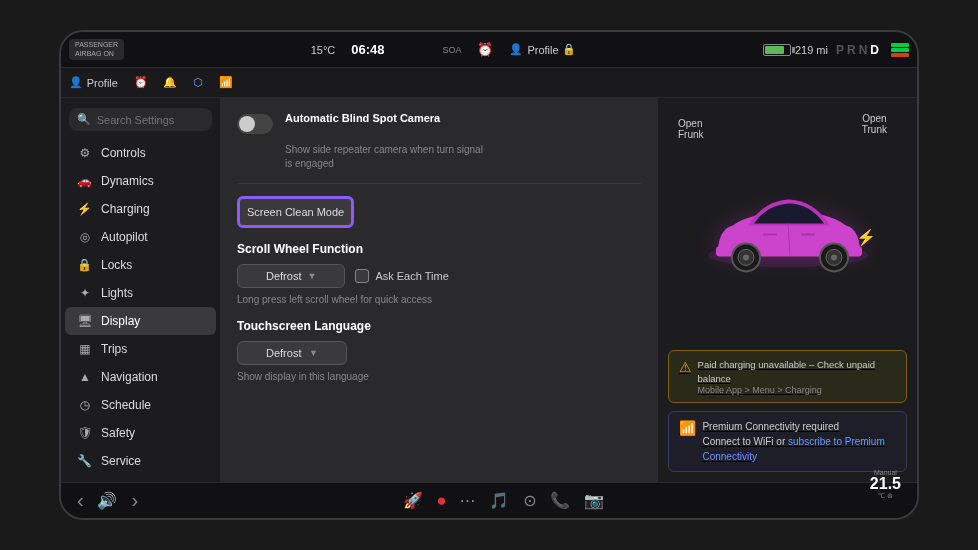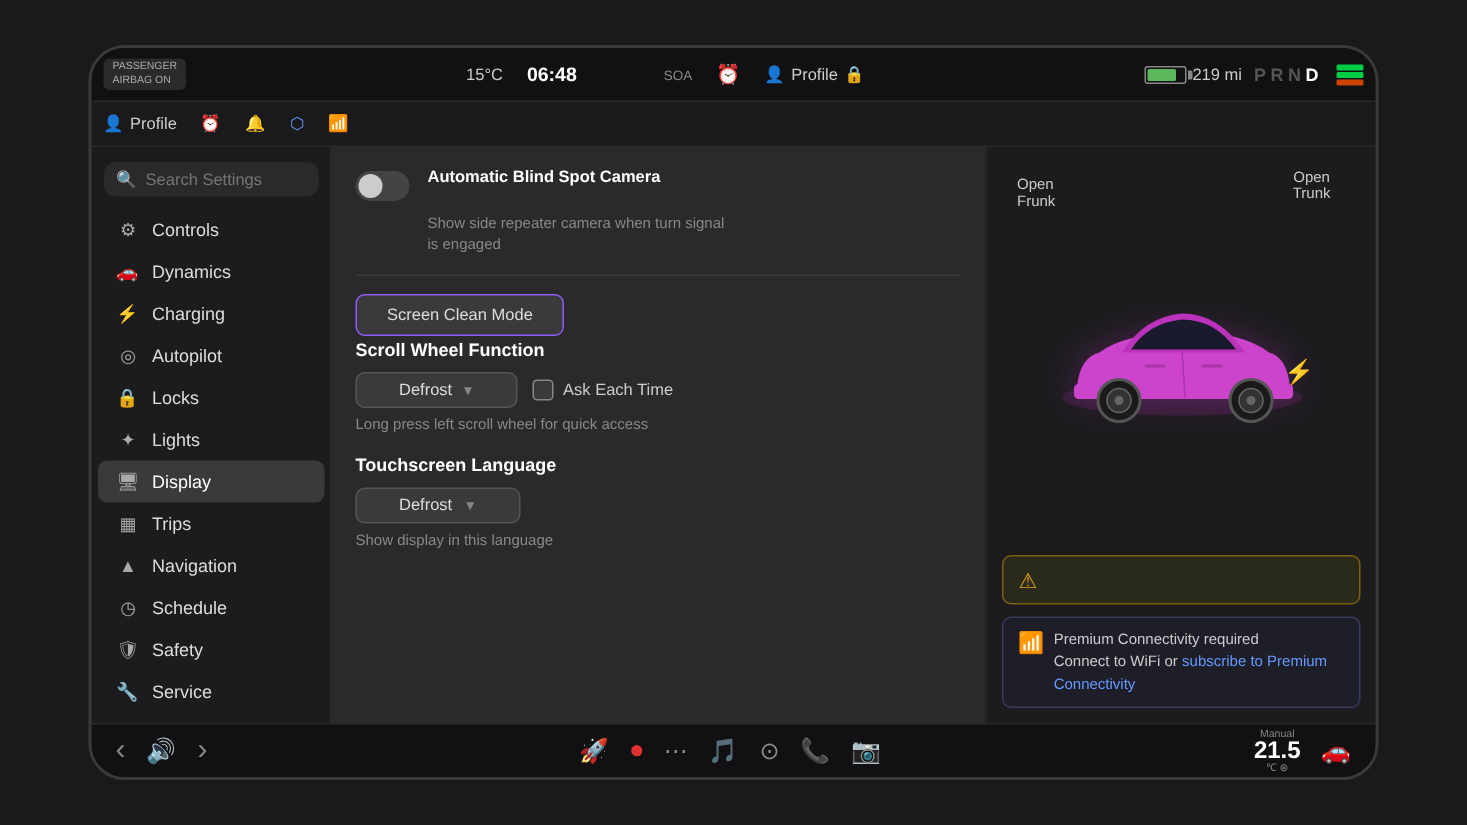--- a/index.html
+++ b/index.html
@@ -235,27 +235,27 @@
       background: #ccc;
       border-radius: 50%;
       position: absolute;
       top: 2px;
       left: 2px;
       transition: left 0.2s;
     }
     .toggle.off .toggle-knob { left: 2px; }
     .screen-clean-btn {
       background: #3a3a3c;
-      border: 1px solid #8b5cf6;
+      border: 3px solid #8b5cf6;
       border-radius: 6px;
       color: #ddd;
       font-size: 11px;
-      padding: 7px 20px;
+      padding: 7px 7px;
       cursor: pointer;
-      margin-bottom: 2px;
+      margin-bottom: 14px;
     }
     .scroll-section { margin-bottom: 14px; }
     .scroll-title { color: #fff; font-size: 12px; font-weight: 600; margin-bottom: 8px; }
     .scroll-row {
       display: flex;
       align-items: center;
       gap: 10px;
     }
     .select-box {
       background: #3a3a3c;
@@ -292,20 +292,21 @@
     
     .right-panel {
       width: 260px;
       background: #1c1c1e;
       border-left: 1px solid #2a2a2c;
       display: flex;
       flex-direction: column;
       padding: 10px;
       gap: 8px;
       overflow: hidden;
+      text-decoration: underline;
     }
     .car-display {
       position: relative;
       flex: 1;
       min-height: 160px;
     }
     .car-label {
       color: #ccc;
       font-size: 10px;
       font-weight: 500;
@@ -349,21 +350,21 @@
       height: 36px;
       background: #111113;
       display: flex;
       align-items: center;
       justify-content: space-between;
       padding: 0 16px;
       border-top: 1px solid #2a2a2c;
     }
     .bottom-left { display: flex; align-items: center; gap: 14px; }
     .bottom-center { display: flex; align-items: center; gap: 14px; }
-    .bottom-right { display: flex; align-items: center; gap: 14px; }
+    .bottom-right { display: flex; align-items: flex-end; gap: 14px; flex-direction: column; }
     .bottom-icon { font-size: 16px; color: #888; cursor: pointer; }
     .bottom-icon.active { color: #fff; }
     .speed-display {
       display: flex;
       flex-direction: column;
       align-items: center;
       line-height: 1;
     }
     .speed-label { color: #888; font-size: 7px; }
     .speed-value { color: #fff; font-size: 16px; font-weight: 700; }
@@ -574,20 +575,24 @@
             <text x="158" y="60" fill="#ffee44" font-size="16">⚡</text>
 
             <rect x="65" y="50" width="14" height="2" rx="1" fill="#aa33aa"></rect>
             <rect x="103" y="50" width="14" height="2" rx="1" fill="#aa33aa"></rect>
           </svg>
         </div>
       </div>
 
       <div class="alert-box">
         <span class="alert-icon">⚠</span>
+        <div>
+          <div class="alert-text">Paid charging unavailable – Check unpaid balance</div>
+          <div class="alert-subtext">Mobile App &gt; Menu &gt; Charging</div>
+        </div>
       </div>
 
       <div class="connectivity-box">
         <span class="conn-icon">📶</span>
         <div>
           <div class="conn-text">Premium Connectivity required</div>
           <div class="conn-text">
             <span>Connect to WiFi or </span><span class="conn-link" style="white-space:pre-line;">subscribe to Premium
 Connectivity</span>
           </div>

